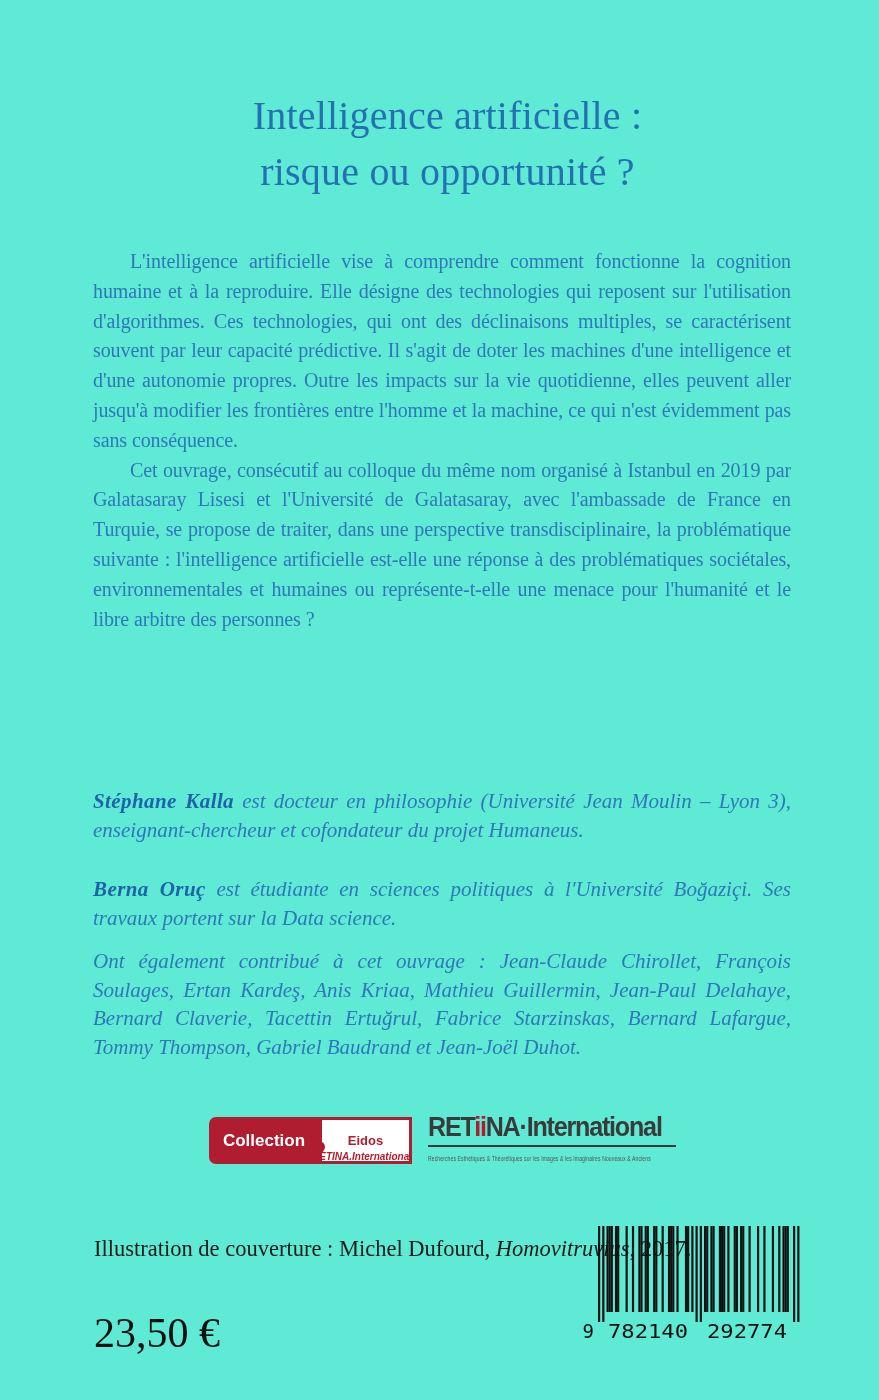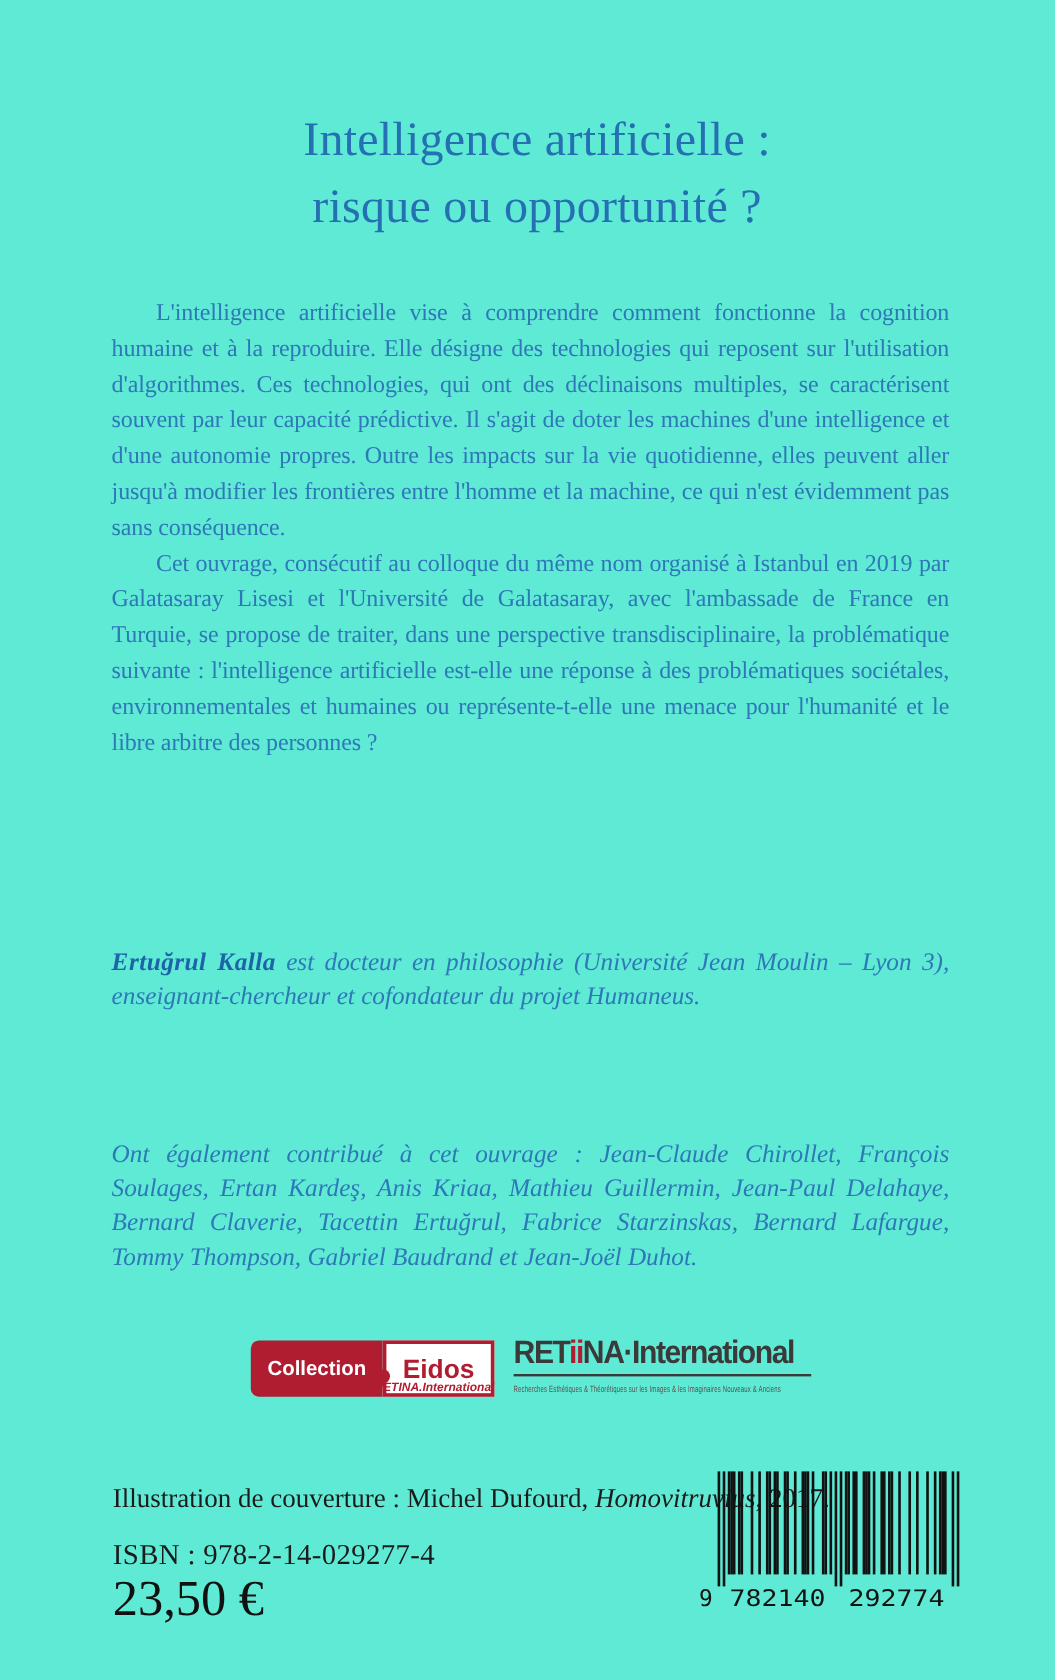--- a/index.html
+++ b/index.html
@@ -46,21 +46,21 @@
     display:flex;font-family:"Liberation Sans",sans-serif;
   }
   .badge-left{
     background:var(--red);color:#fff;border-radius:7px 0 0 7px;
     width:110px;display:flex;align-items:center;justify-content:center;
     font-weight:bold;font-size:17px;
   }
   .badge-right{
     background:#fff;border:3px solid var(--red);box-sizing:border-box;
     color:var(--red);width:93px;display:flex;align-items:center;justify-content:center;
-    font-weight:bold;font-size:22px;
+    font-weight:bold;font-size:13px;
   }
   .badge-dot{
     position:absolute;left:104px;top:24px;width:12px;height:12px;
     border-radius:50%;background:var(--red);
   }
   .badge-byline{
     position:absolute;right:0;top:34px;
     font-size:10px;font-style:italic;font-weight:bold;color:var(--red);
     white-space:nowrap;
   }
@@ -98,41 +98,41 @@
     <span>Intelligence artificielle :</span>
     <span>risque ou opportunité ?</span>
   </h1>
 
   <div class="synopsis">
     <p>L'intelligence artificielle vise à comprendre comment fonctionne la cognition humaine et à la reproduire. Elle désigne des technologies qui reposent sur l'utilisation d'algorithmes. Ces technologies, qui ont des déclinaisons multiples, se caractérisent souvent par leur capacité prédictive. Il s'agit de doter les machines d'une intelligence et d'une autonomie propres. Outre les impacts sur la vie quotidienne, elles peuvent aller jusqu'à modifier les frontières entre l'homme et la machine, ce qui n'est évidemment pas sans conséquence.</p>
     <p>Cet ouvrage, consécutif au colloque du même nom organisé à Istanbul en 2019 par Galatasaray Lisesi et l'Université de Galatasaray, avec l'ambassade de France en Turquie, se propose de traiter, dans une perspective transdisciplinaire, la problématique suivante : l'intelligence artificielle est-elle une réponse à des problématiques sociétales, environnementales et humaines ou représente-t-elle une menace pour l'humanité et le libre arbitre des personnes ?</p>
   </div>
 
   <div class="bios">
-    <p class="bio"><span class="bio-name">Ertuğrul Kalla</span><span> est docteur en philosophie (Université Jean Moulin – Lyon 3), enseignant-chercheur et cofondateur du projet Humaneus.</span></p>
+    <p class="bio"><span class="bio-name">Stéphane Kalla</span><span> est docteur en philosophie (Université Jean Moulin – Lyon 3), enseignant-chercheur et cofondateur du projet Humaneus.</span></p>
+    <p class="bio"><span class="bio-name">Berna Oruç</span><span> est étudiante en sciences politiques à l'Université Boğaziçi. Ses travaux portent sur la Data science.</span></p>
   </div>
 
   <p class="contributors">Ont également contribué à cet ouvrage : Jean-Claude Chirollet, François Soulages, Ertan Kardeş, Anis Kriaa, Mathieu Guillermin, Jean-Paul Delahaye, Bernard Claverie, Tacettin Ertuğrul, Fabrice Starzinskas, Bernard Lafargue, Tommy Thompson, Gabriel Baudrand et Jean-Joël Duhot.</p>
 
   <div class="badge">
     <div class="badge-left">Collection</div>
     <div class="badge-right">Eidos</div>
     <div class="badge-dot"></div>
     <div class="badge-byline">by RETINA.International</div>
   </div>
 
   <div class="publisher">
     <div class="publisher-name"><span>RET</span><span class="ii">ii</span><span>NA·International</span></div>
     <div class="publisher-rule"></div>
     <div class="publisher-tagline">Recherches Esthétiques &amp; Théorétiques sur les Images &amp; les Imaginaires Nouveaux &amp; Anciens</div>
   </div>
 
   <div class="credit"><span>Illustration de couverture : Michel Dufourd, </span><span class="it">Homovitruvius</span><span>, 2017.</span></div>
 
-  <div class="isbn">ISBN : 978-2-14-029277-4</div>
   <div class="price">23,50 €</div>
 
   <div class="barcode">
     <svg width="222" height="116" viewBox="-18 0 222 116" xmlns="http://www.w3.org/2000/svg">
         <rect x="0.00" y="0" width="2.18" height="96"></rect>
         <rect x="4.24" y="0" width="2.18" height="96"></rect>
         <rect x="8.48" y="0" width="2.18" height="86"></rect>
         <rect x="10.60" y="0" width="2.18" height="86"></rect>
         <rect x="12.72" y="0" width="2.18" height="86"></rect>
         <rect x="16.96" y="0" width="2.18" height="86"></rect>

